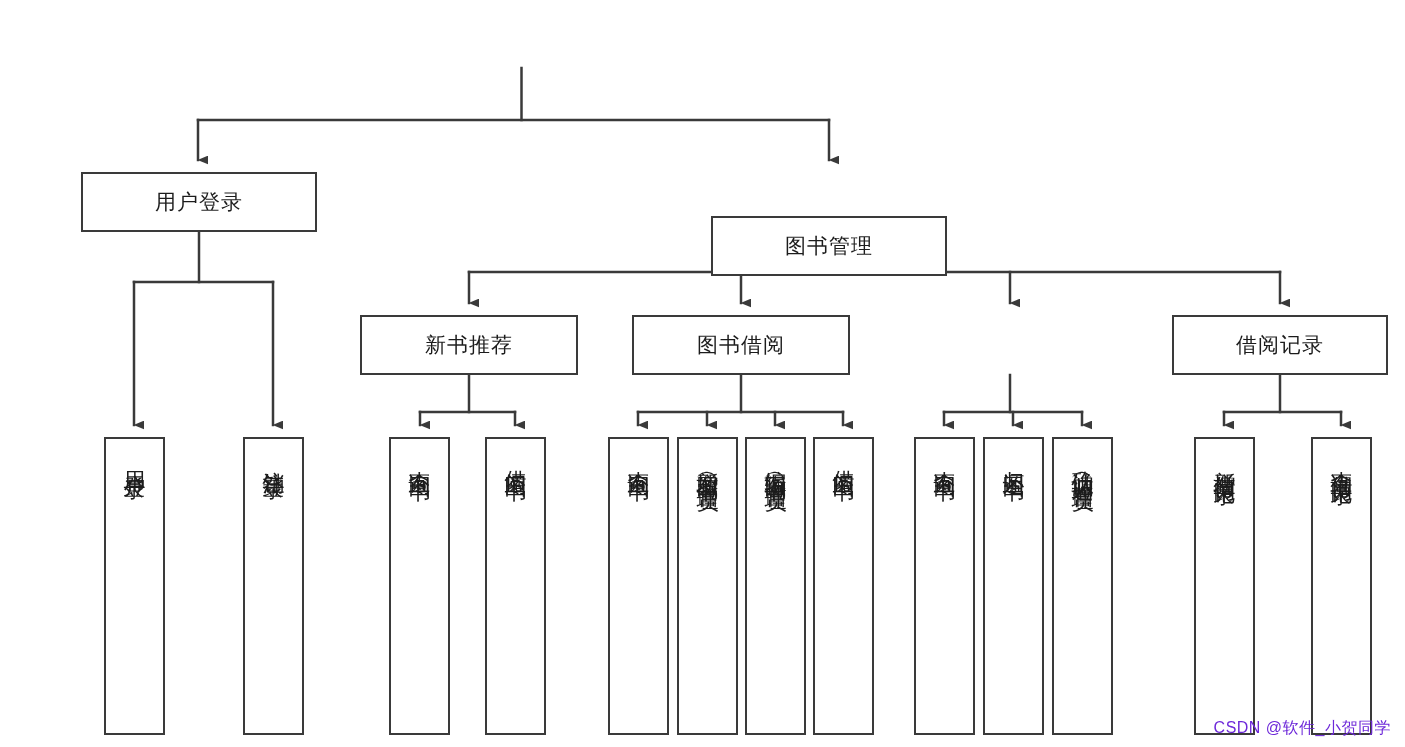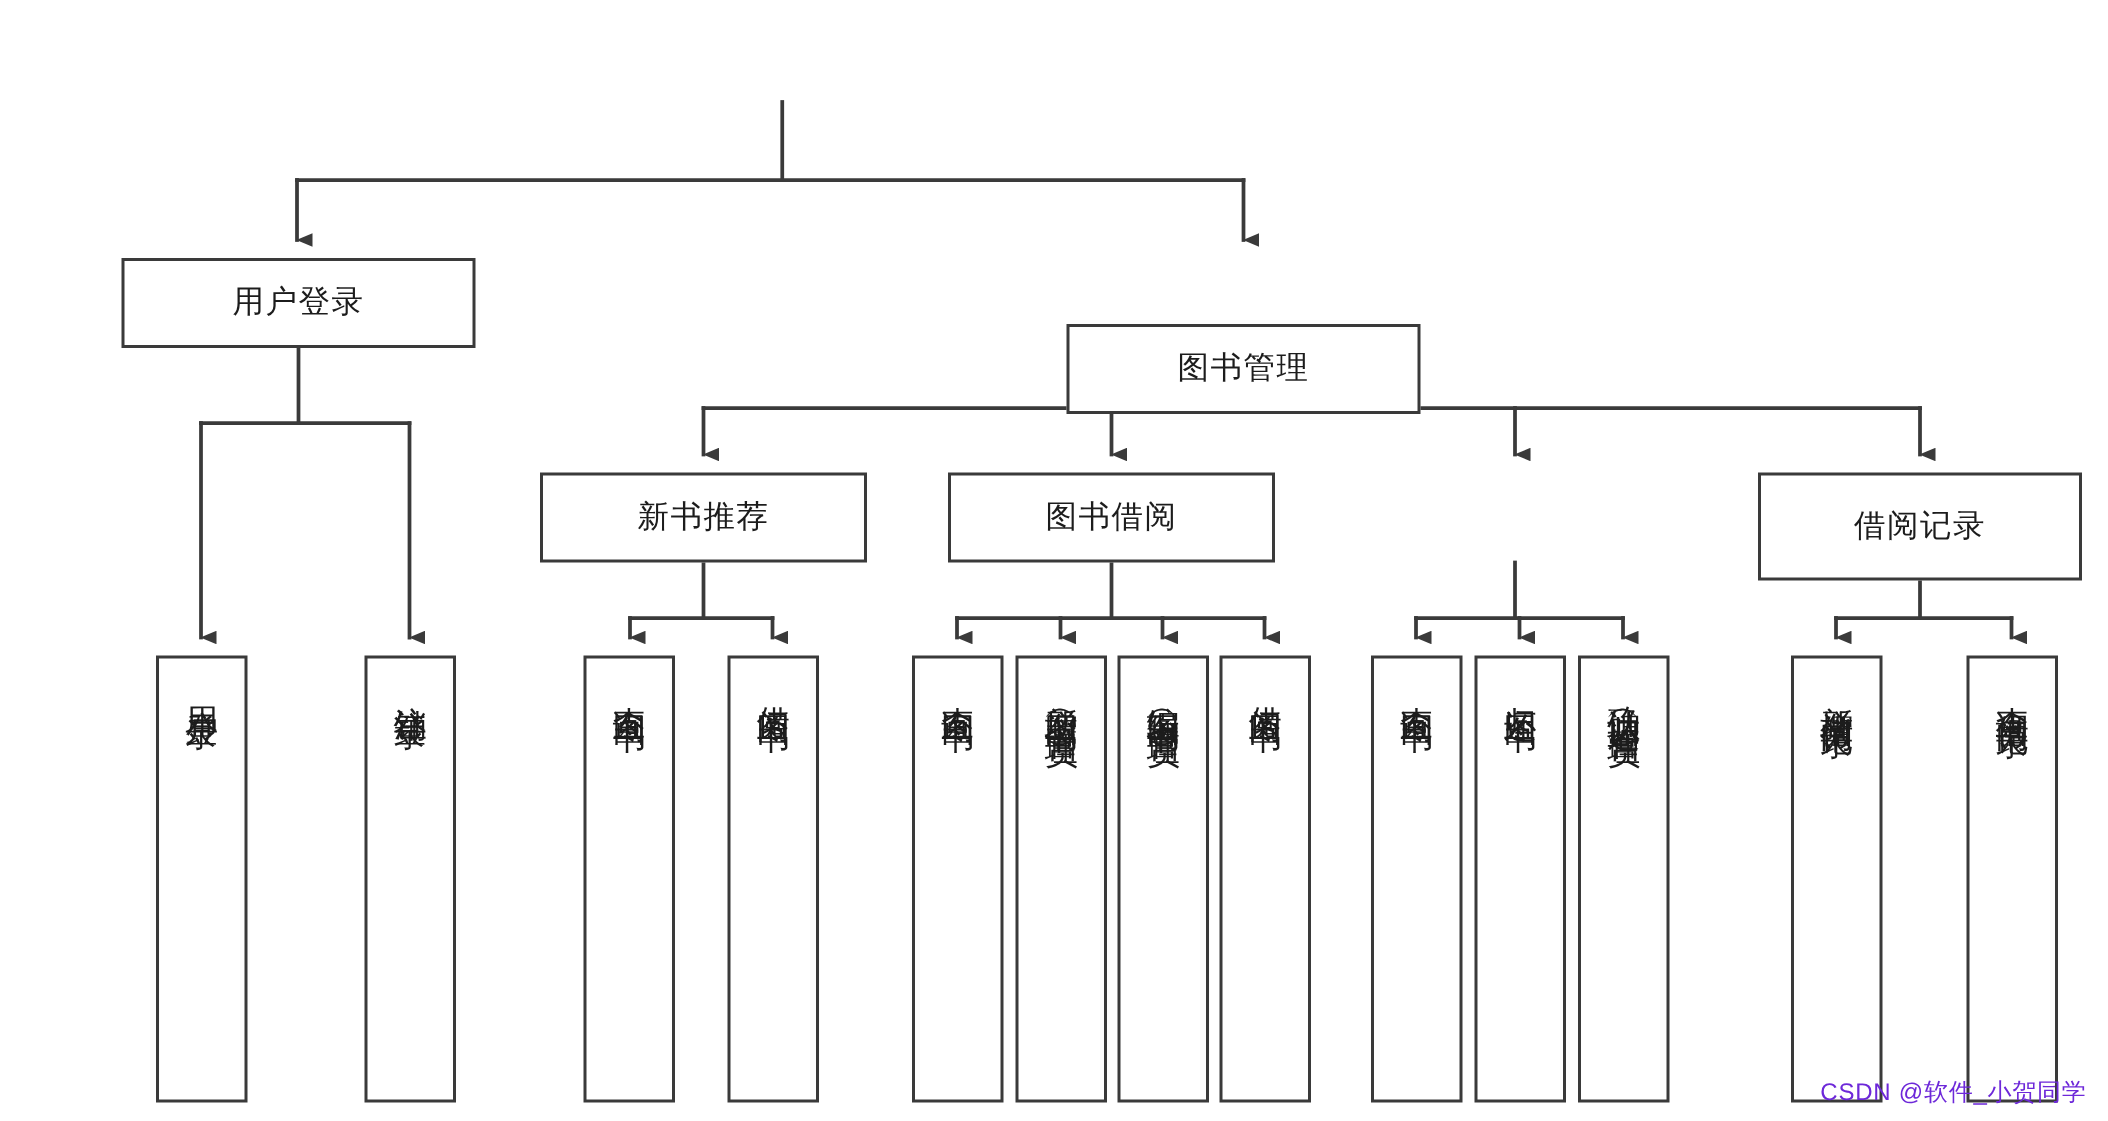--- a/index.html
+++ b/index.html
@@ -135,21 +135,21 @@
   <div class="node horiz" style="left:711px; top:172px; width:236px; height:60px;margin-top:44px;">
     <span class="label">图书管理</span>
   </div>
 
   <div class="node horiz" style="left:360px; top:315px; width:218px; height:60px;">
     <span class="label">新书推荐</span>
   </div>
   <div class="node horiz" style="left:632px; top:315px; width:218px; height:60px;justify-content:center;">
     <span class="label">图书借阅</span>
   </div>
-  <div class="node horiz" style="left:1172px; top:315px; width:216px; height:72px;">
+  <div class="node horiz" style="left:1172px; top:315px; width:216px; height:60px;">
     <span class="label">借阅记录</span>
   </div>
 
   <div class="node vert" style="left:104px; top:437px; width:61px; height:298px;">
     <span class="label">用户登录</span>
   </div>
   <div class="node vert" style="left:243px; top:437px; width:61px; height:298px;">
     <span class="label">注销登录</span>
   </div>
   <div class="node vert" style="left:389px; top:437px; width:61px; height:298px;">

